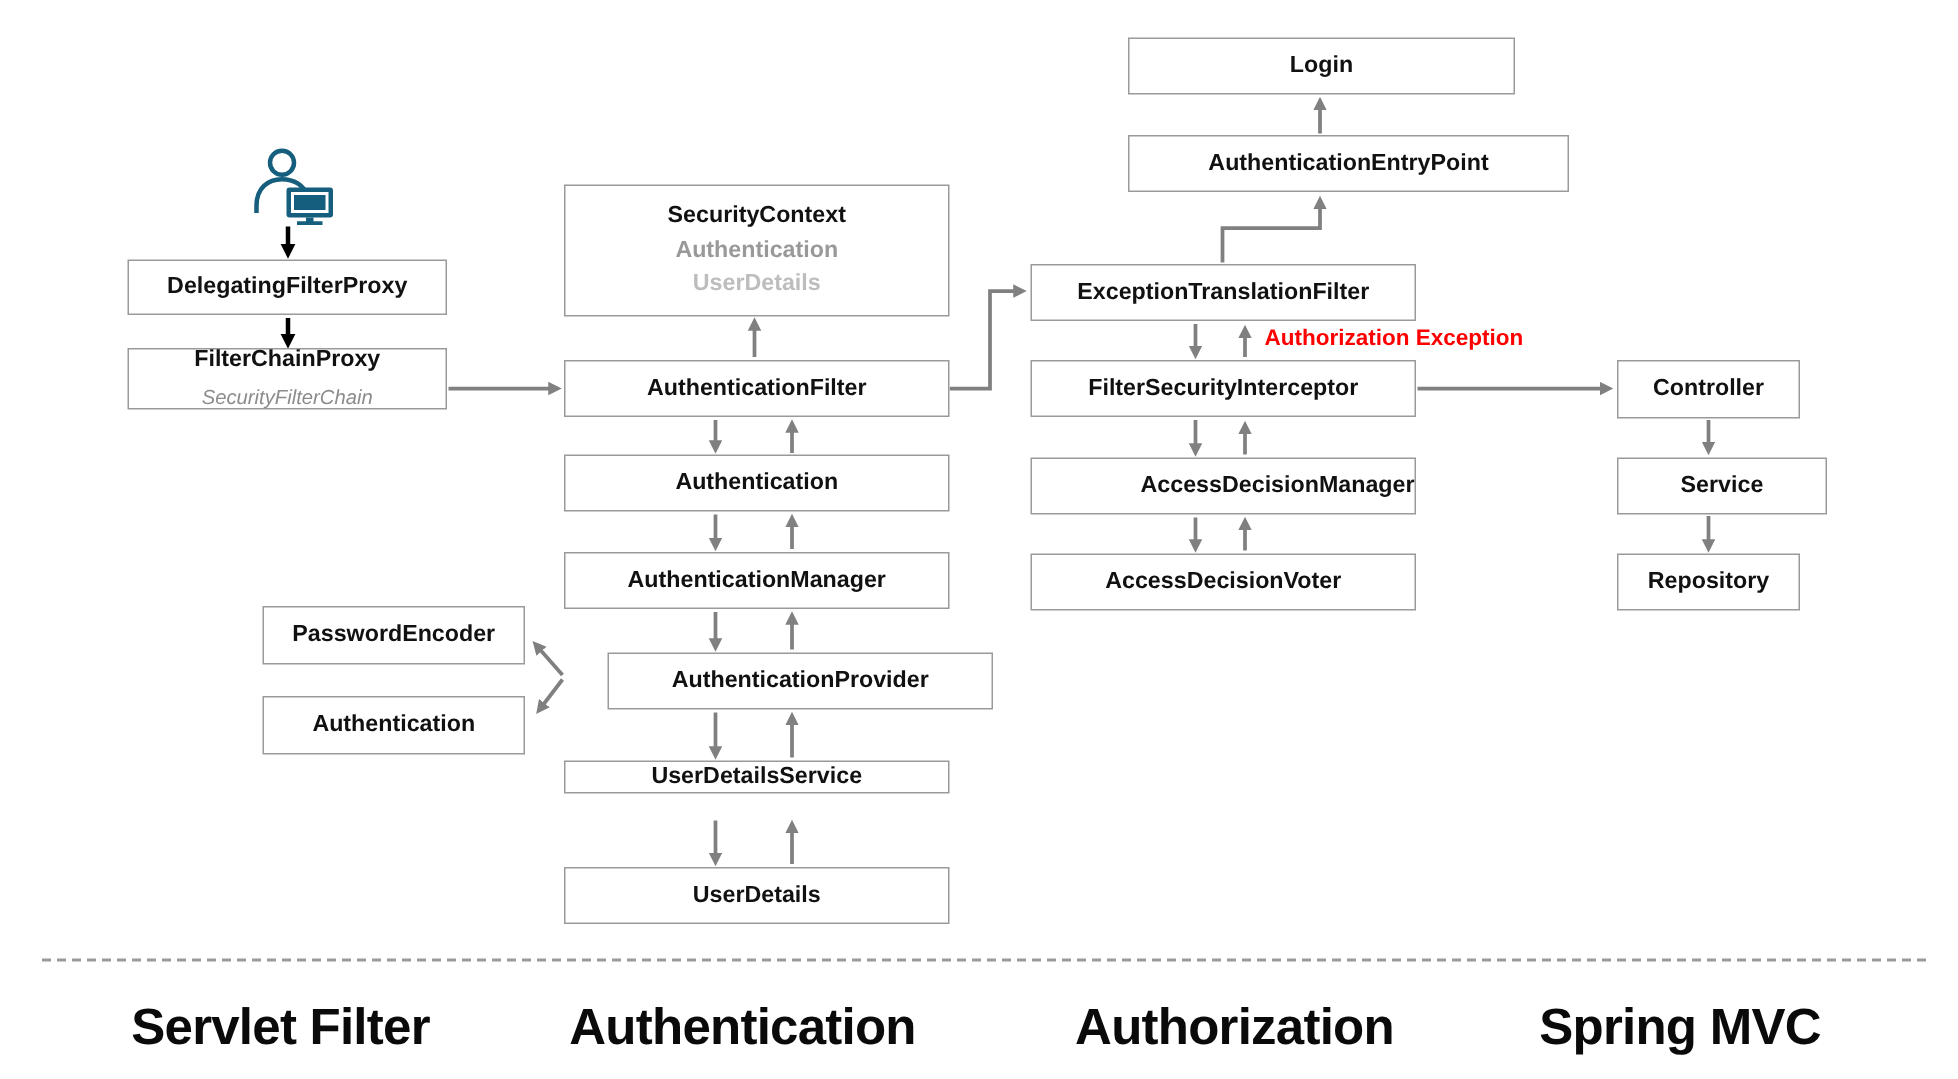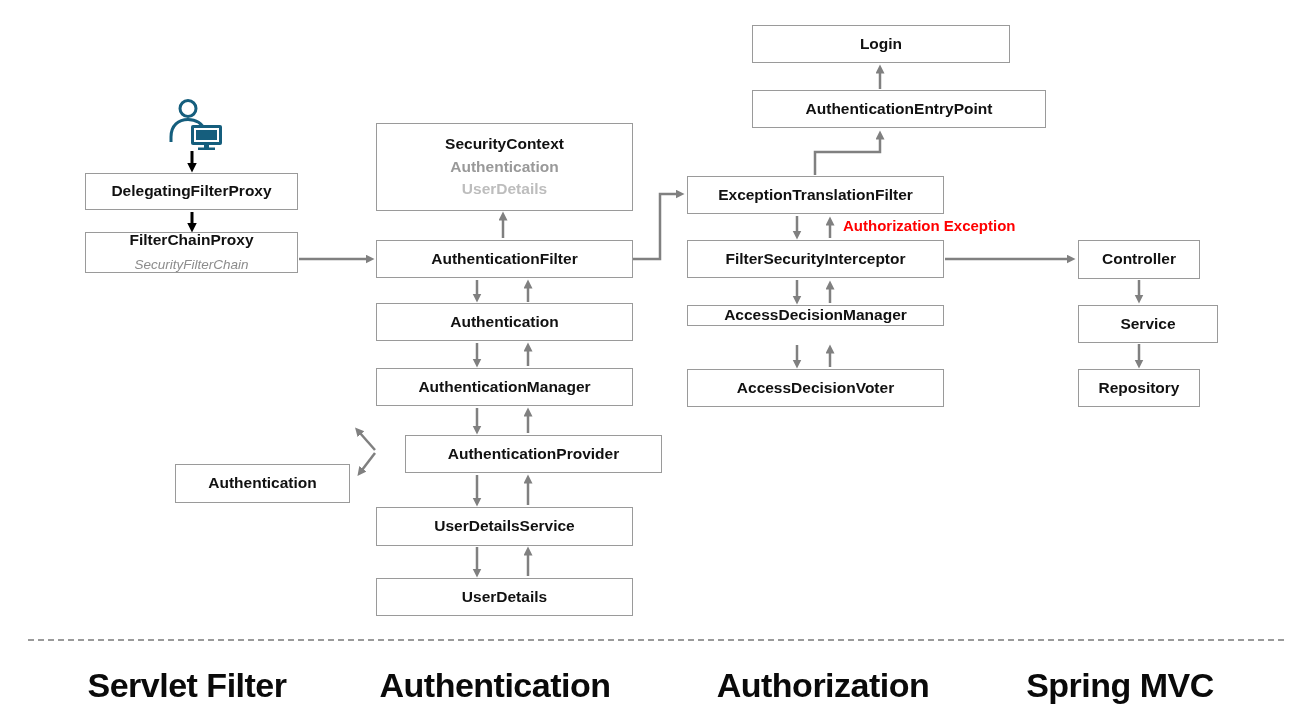--- a/index.html
+++ b/index.html
@@ -134,44 +134,47 @@
   </div>
   <div class="box" style="left:376px;top:303px;width:257px;height:38px;">
     <span>Authentication</span>
   </div>
   <div class="box" style="left:376px;top:368px;width:257px;height:38px;">
     <span>AuthenticationManager</span>
   </div>
   <div class="box" style="left:376px;top:435px;width:257px;height:38px;margin-left:29px;">
     <span>AuthenticationProvider</span>
   </div>
-  <div class="box" style="left:376px;top:507px;width:257px;height:39px;justify-content:center;">
+  <div class="box" style="left:376px;top:507px;width:257px;height:22px;justify-content:center;">
     <span>UserDetailsService</span>
   </div>
   <div class="box" style="left:376px;top:578px;width:257px;height:38px;">
     <span>UserDetails</span>
   </div>
 
+  <div class="box" style="left:175px;top:404px;width:175px;height:39px;">
+    <span>PasswordEncoder</span>
+  </div>
   <div class="box" style="left:175px;top:464px;width:175px;height:39px;">
     <span>Authentication</span>
   </div>
 
   <div class="box" style="left:752px;top:25px;width:258px;height:38px;">
     <span>Login</span>
   </div>
   <div class="box" style="left:752px;top:90px;width:294px;height:38px;">
     <span>AuthenticationEntryPoint</span>
   </div>
   <div class="box" style="left:687px;top:176px;width:257px;height:38px;">
     <span>ExceptionTranslationFilter</span>
   </div>
   <div class="box" style="left:687px;top:240px;width:257px;height:38px;">
     <span>FilterSecurityInterceptor</span>
   </div>
-  <div class="box" style="left:687px;top:305px;width:257px;height:21px;">
+  <div class="box" style="left:687px;top:305px;width:257px;height:38px;align-items:flex-end;">
     <span>AccessDecisionManager</span>
   </div>
   <div class="box" style="left:687px;top:369px;width:257px;height:38px;">
     <span>AccessDecisionVoter</span>
   </div>
 
   <div class="exception-note">Authorization Exception</div>
 
   <div class="box" style="left:1078px;top:240px;width:122px;height:39px;">
     <span>Controller</span>

